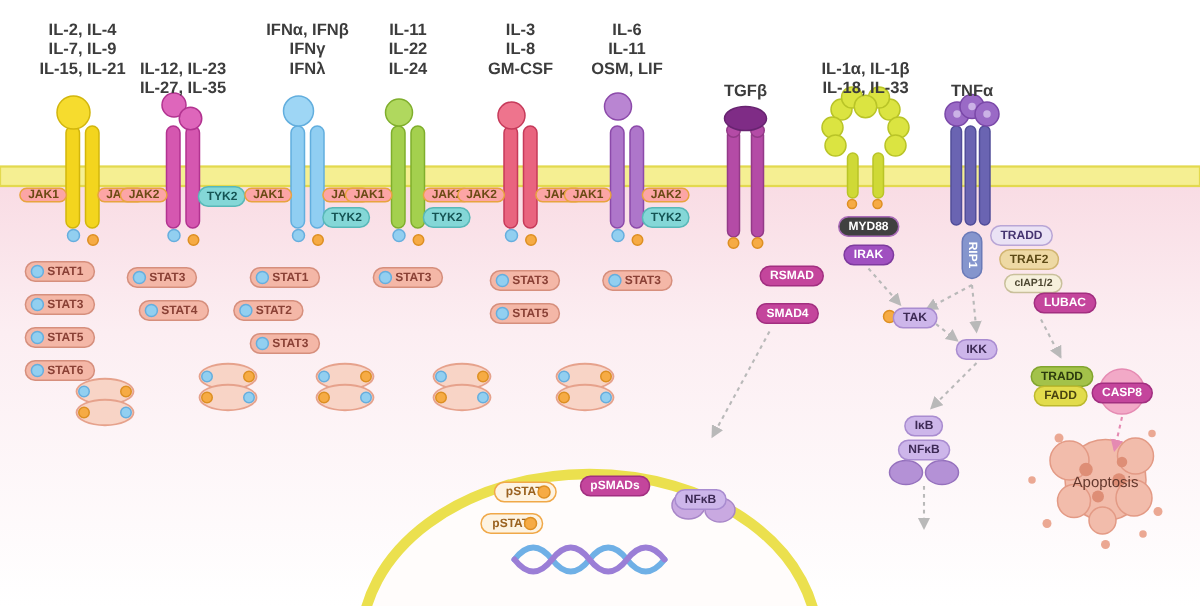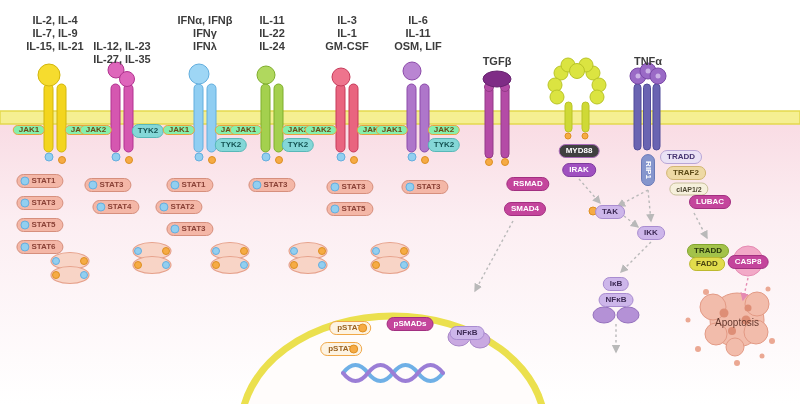--- a/index.html
+++ b/index.html
@@ -4,21 +4,21 @@
 <style>
   html,body{margin:0;padding:0;background:#fff}
   .canvas{position:relative;width:800px;height:404px;background:#fff;overflow:hidden;
           font-family:"Liberation Sans",sans-serif}
   svg.layer{position:absolute;left:0;top:0}
   .lbl{position:absolute;transform:translateX(-50%);text-align:center;font-size:11px;
        font-weight:600;color:#3c3c3c;line-height:13px;white-space:nowrap}
   .lbl span{display:block}
   .pill{position:absolute;transform:translate(-50%,-50%);border-radius:999px;font-size:8px;
         font-weight:700;padding:2px 6px;white-space:nowrap;display:flex;align-items:center;line-height:1}
-  .jak{background:#86efac;color:#6b4a14;border:1px solid #e8a33f;padding:0 5px}
+  .jak{background:#fca5a5;color:#6b4a14;border:1px solid #e8a33f;padding:0 5px}
   .tyk{background:#84d7d7;color:#155454;border:1px solid #58b8b8;padding:2px 5px}
   .stat{background:#f4b7a7;color:#8a4136;border:1px solid #d68f7d;padding:2px 7px 2px 14px}
   .stat::before{content:"";position:absolute;left:2.5px;top:50%;transform:translateY(-50%);
         width:7px;height:7px;border-radius:50%;background:#92cff0;border:1px solid #66aede}
   .mag{background:#c4459c;color:#fff;border:1px solid #a22f80}
   .purp{background:#a050c0;color:#fff;border:1px solid #7e3a9e}
   .purpl{background:#404040;color:#fff;border:1px solid #a96ab8}
   .lav{background:#cdb6ea;color:#3d2a55;border:1px solid #a98cd0}
   .lavlight{background:#eae2f5;color:#453470;border:1px solid #b9a6d6}
   .tan{background:#eed9a4;color:#5c4a16;border:1px solid #d2b673}
@@ -224,30 +224,34 @@
       <span>IFNγ</span>
       <span>IFNλ</span>
   </div>
   <div class="lbl" style="left:272px;top:14px">
     <span>IL-11</span>
       <span>IL-22</span>
       <span>IL-24</span>
   </div>
   <div class="lbl" style="left:347px;top:14px">
     <span>IL-3</span>
-      <span>IL-1</span>
+      <span>IL-8</span>
       <span>GM-CSF</span>
   </div>
   <div class="lbl" style="left:418px;top:14px">
     <span>IL-6</span>
       <span>IL-11</span>
       <span>OSM, LIF</span>
   </div>
   <div class="lbl" style="left:497px;top:55px">
     <span>TGFβ</span>
+  </div>
+  <div class="lbl" style="left:577px;top:40px">
+    <span>IL-1α, IL-1β</span>
+      <span>IL-18, IL-33</span>
   </div>
   <div class="lbl" style="left:648px;top:55px">
     <span>TNFα</span>
   </div>
 
   <div class="pill jak" style="left:29px;top:130px">JAK1</div>
   <div class="pill jak" style="left:81px;top:130px">JAK3</div>
   <div class="pill jak" style="left:96px;top:130px">JAK2</div>
   <div class="pill tyk" style="left:148px;top:131px">TYK2</div>
   <div class="pill jak" style="left:179px;top:130px">JAK1</div>

